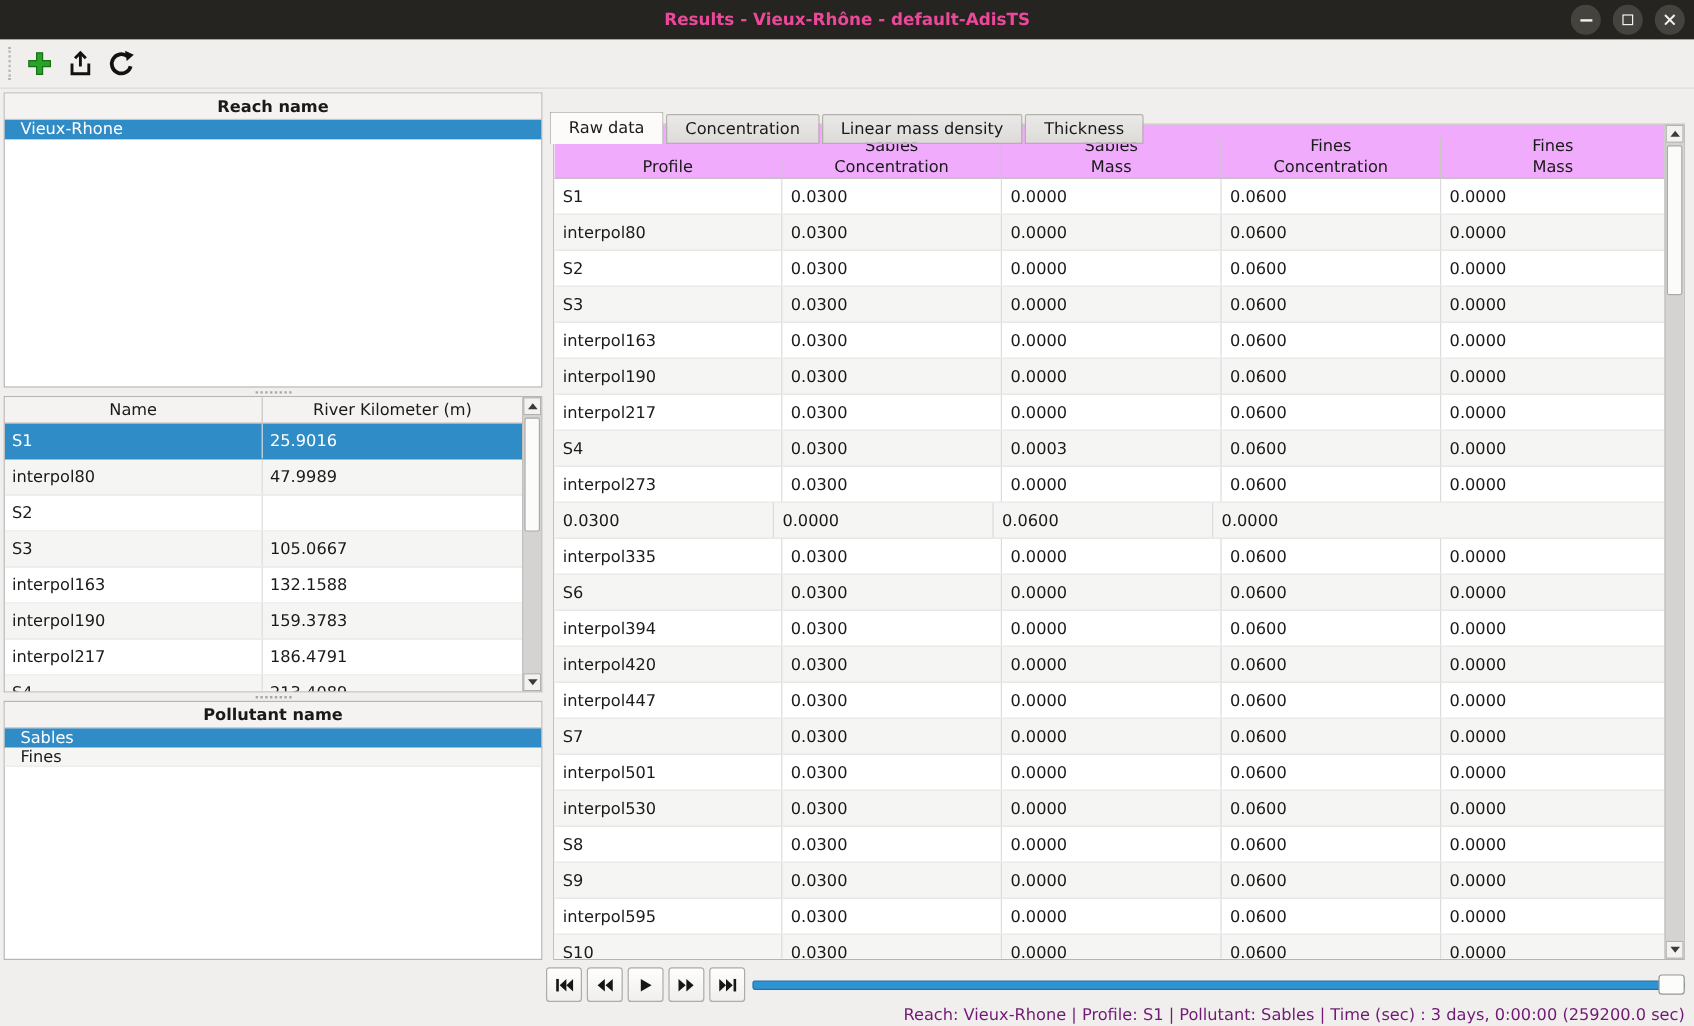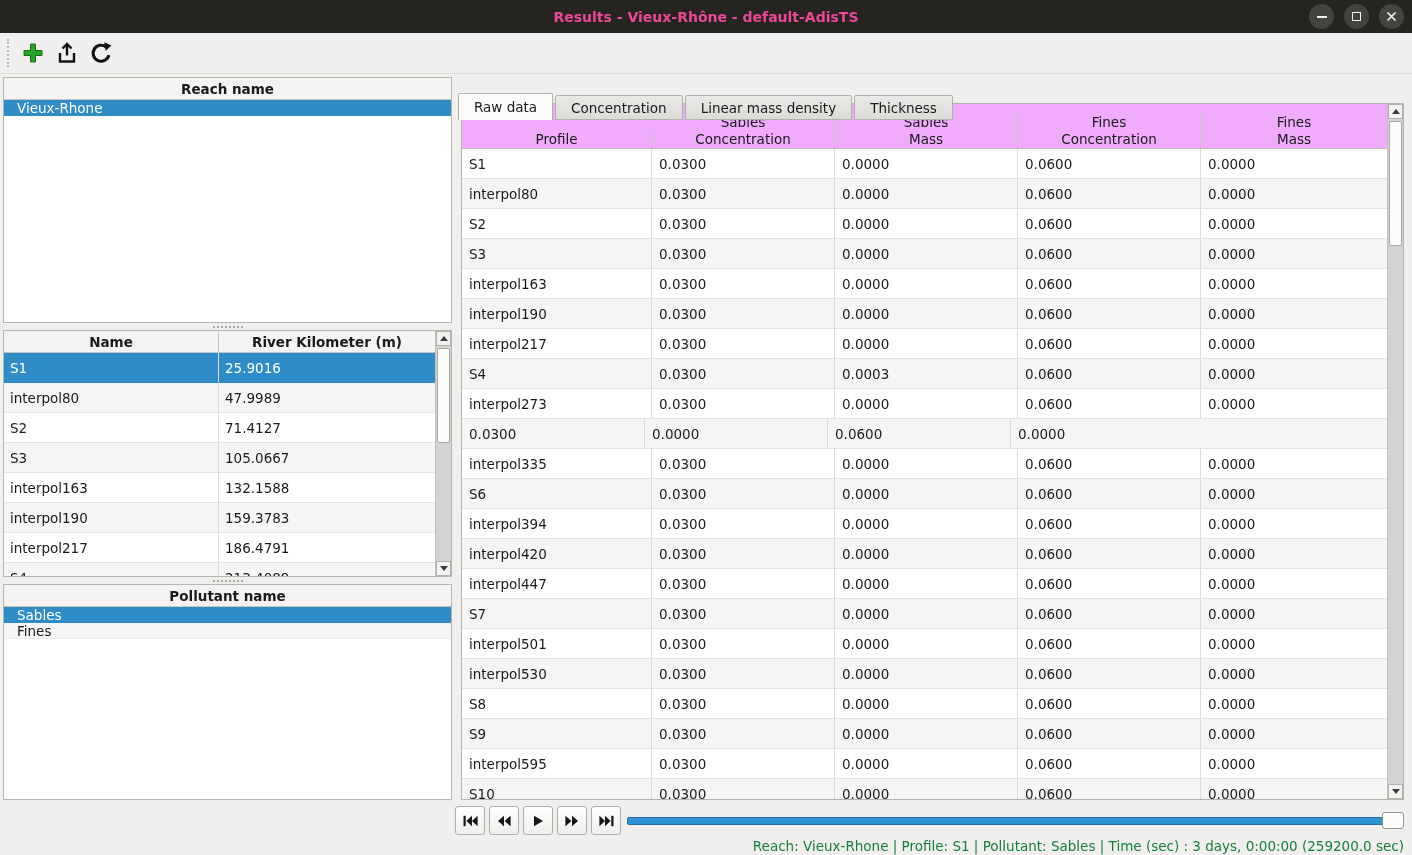--- a/index.html
+++ b/index.html
@@ -38,21 +38,21 @@
   #pollutant-frame { left:3px; top:584px; width:449px; height:216px; }
 
   .splitter { position:absolute; left:3px; width:449px; height:7px; display:flex; align-items:center; justify-content:center; }
   #splitter1 { top:323px; } #splitter2 { top:577px; }
   .splitter .dots { width:30px; border-top:2px dotted #aaa8a5; }
 
   
   #profiles-frame { left:3px; top:330px; width:449px; height:247px; display:flex; }
   #profiles-content { flex:1; overflow:hidden; display:flex; flex-direction:column; }
   .phead { display:flex; height:22px; background:#f4f3f1; border-bottom:1px solid #c7c5c3; flex:none; }
-  .phead .hc { font-weight:bold; display:flex; align-items:center; justify-content:center; }
+  .phead .hc { font-weight:normal; display:flex; align-items:center; justify-content:center; }
   .hc-name { width:215px; border-right:1px solid #c7c5c3; }
   .hc-rk { flex:1; }
   .prow { display:flex; height:30px; flex:none; border-bottom:1px solid #e6e6e6; }
   .prow.alt { background:#f5f5f4; }
   .pcell { display:flex; align-items:center; padding:0 6px; }
   .pcell-name { width:215px; border-right:1px solid #dcdcdc; }
   .pcell-rk { flex:1; }
   .prow.selected .pcell { color:#fff; }
   .prow.selected { border-bottom-color:#308cc6; }
 
@@ -87,21 +87,21 @@
   
   #player { position:absolute; left:455px; top:806px; display:flex; gap:4px; }
   .pbtn { width:30px; height:29px; background:linear-gradient(#fefefe,#f0efed); border:1px solid #aeaca9;
     border-radius:3px; display:flex; align-items:center; justify-content:center; }
   #slider { position:absolute; left:627px; width:777px; top:812px; height:17px; }
   #slider-track { position:absolute; left:0; right:0; top:5px; height:8px; background:#2f93d3; border:1px solid #2372a6; border-radius:2px; }
   #slider-handle { position:absolute; right:0; top:0; width:22px; height:17px; background:#fcfcfb; border:1px solid #979592; border-radius:3px; }
 
   
   #statusbar { position:absolute; left:0; right:8px; top:836px; height:19px; display:flex;
-    align-items:center; justify-content:flex-end; font-size:13.5px; color:#15803d; }
+    align-items:center; justify-content:flex-end; font-size:13.5px; color:#701a75; }
 </style>
 </head>
 <body>
 
 <div id="app">
 
   <div id="titlebar">
     <div id="window-title">Results - Vieux-Rhône - default-AdisTS</div>
     <div id="winbtns">
       <div class="winbtn">
@@ -163,21 +163,20 @@
           <div class="prow selected">
             <div class="pcell pcell-name">S1</div>
             <div class="pcell pcell-rk">25.9016</div>
           </div>
           <div class="prow alt">
             <div class="pcell pcell-name">interpol80</div>
             <div class="pcell pcell-rk">47.9989</div>
           </div>
           <div class="prow">
             <div class="pcell pcell-name">S2</div>
-            <div class="pcell pcell-rk">71.4127</div>
           </div>
           <div class="prow alt">
             <div class="pcell pcell-name">S3</div>
             <div class="pcell pcell-rk">105.0667</div>
           </div>
           <div class="prow">
             <div class="pcell pcell-name">interpol163</div>
             <div class="pcell pcell-rk">132.1588</div>
           </div>
           <div class="prow alt">

